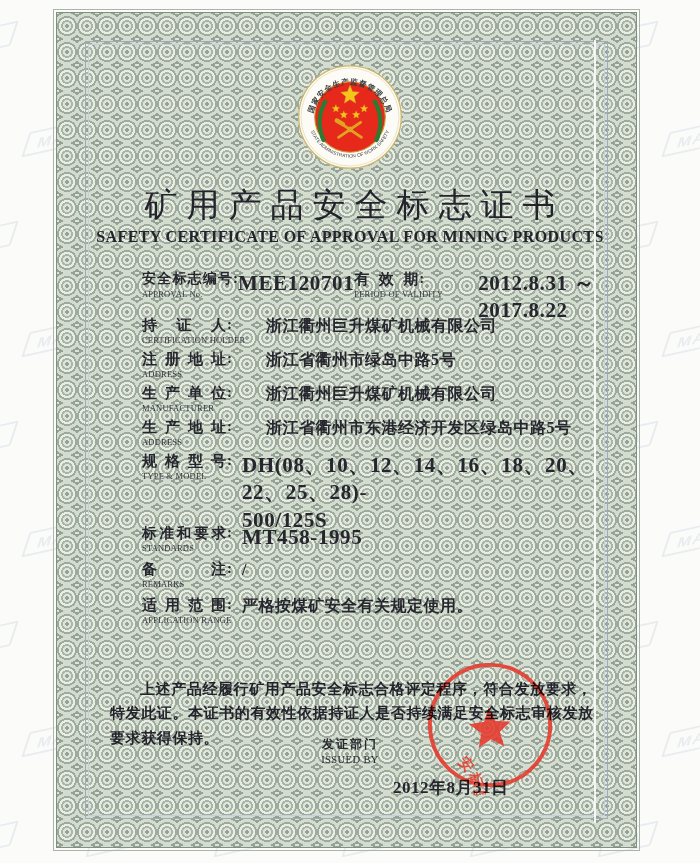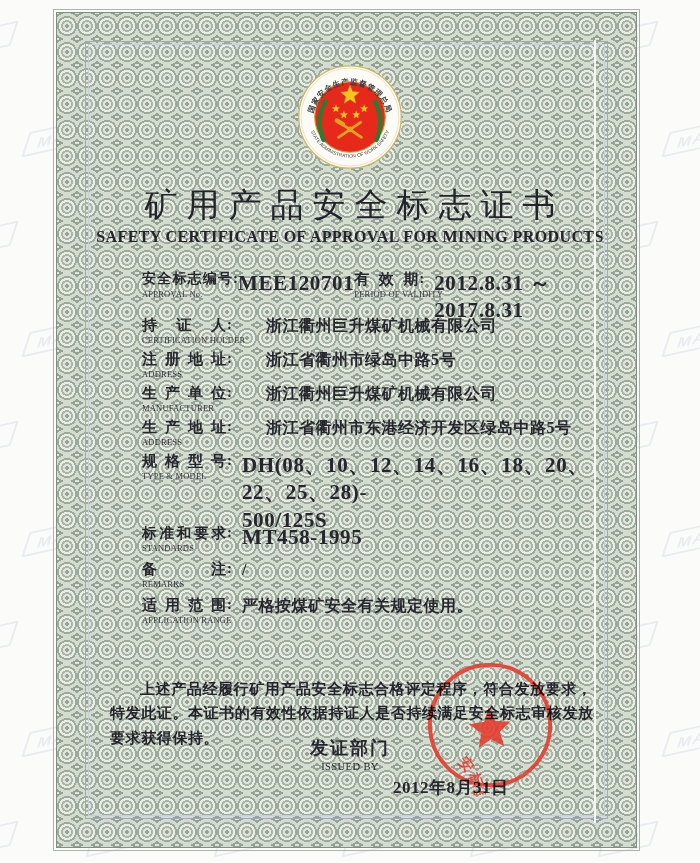--- a/index.html
+++ b/index.html
@@ -51,31 +51,31 @@
   .val{flex:1;font-size:16px;font-weight:600;letter-spacing:.5px;line-height:1.3;padding-top:0px;}
   .val.num{font-size:21px;letter-spacing:.6px;}
   .h40{height:46px;} .h34{height:34px;gap:24px;} .h56{height:56px;} .h36{height:36px;}
   .gap{height:16px;}
 
   
   .row2{display:flex;}
   .grpA{position:relative;display:flex;flex:0 0 203px;}
   .grpA .lbl{flex:0 0 96px;}
   .grpA .lbl .zh{width:90px;}
-  .grpB{position:relative;display:flex;flex:1;}
+  .grpB{position:relative;display:flex;flex:1;gap:44px;}
   .grpB .lbl{flex:0 0 80px;}
   .grpB .lbl .zh{width:64px;}
 
   
   .decl{position:absolute;left:110px;top:662px;width:484px;font-size:15px;font-weight:600;
     line-height:1.62;letter-spacing:.6px;text-indent:2em;color:#23232c;}
 
   
   .issuedby{position:absolute;left:0;width:700px;top:736px;text-align:center;}
-  .issuedby .zh{font-size:18px;font-weight:bold;letter-spacing:2px;}
+  .issuedby .zh{font-size:12px;font-weight:bold;letter-spacing:2px;}
   .issuedby .en{font-size:10.5px;margin-top:1px;letter-spacing:.4px;}
   .issue-date{position:absolute;left:393px;top:776px;font-size:17px;font-weight:600;letter-spacing:.5px;}
 
   
   .stamp{position:absolute;left:421px;top:656px;width:138px;height:138px;z-index:6;
     opacity:.88;mix-blend-mode:multiply;transform:rotate(-4deg);}
 
   
   .crease{position:absolute;left:594px;top:40px;bottom:40px;width:2px;background:rgba(255,255,255,.85);z-index:5;}
 </style>
@@ -194,21 +194,21 @@
             <span class="zh" style="font-size:14px">安全标志编号</span><span class="colon">:</span>
             <div class="en">APPROVAL No.</div>
           </div>
           <div class="val num">MEE120701</div>
         </div>
         <div class="grpB">
           <div class="lbl">
             <span class="zh">有效期</span><span class="colon">:</span>
             <div class="en">PERIOD OF VALIDITY</div>
           </div>
-          <div class="val num">2012.8.31 ～ 2017.8.31</div>
+          <div class="val num">2012.8.31 ～ 2017.8.22</div>
         </div>
       </div>
 
       <div class="row h34">
         <div class="lbl"><span class="zh">持证人</span><span class="colon">:</span>
           <div class="en">CERTIFICATION HOLDER</div></div>
         <div class="val">浙江衢州巨升煤矿机械有限公司</div>
       </div>
 
       <div class="row h34">

